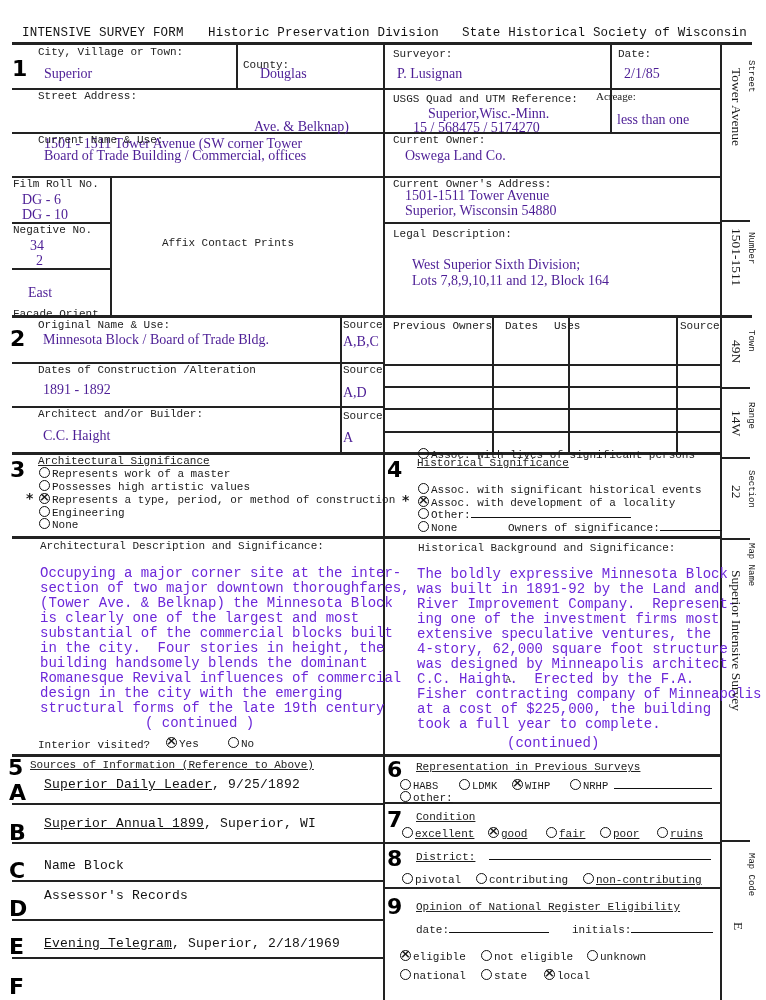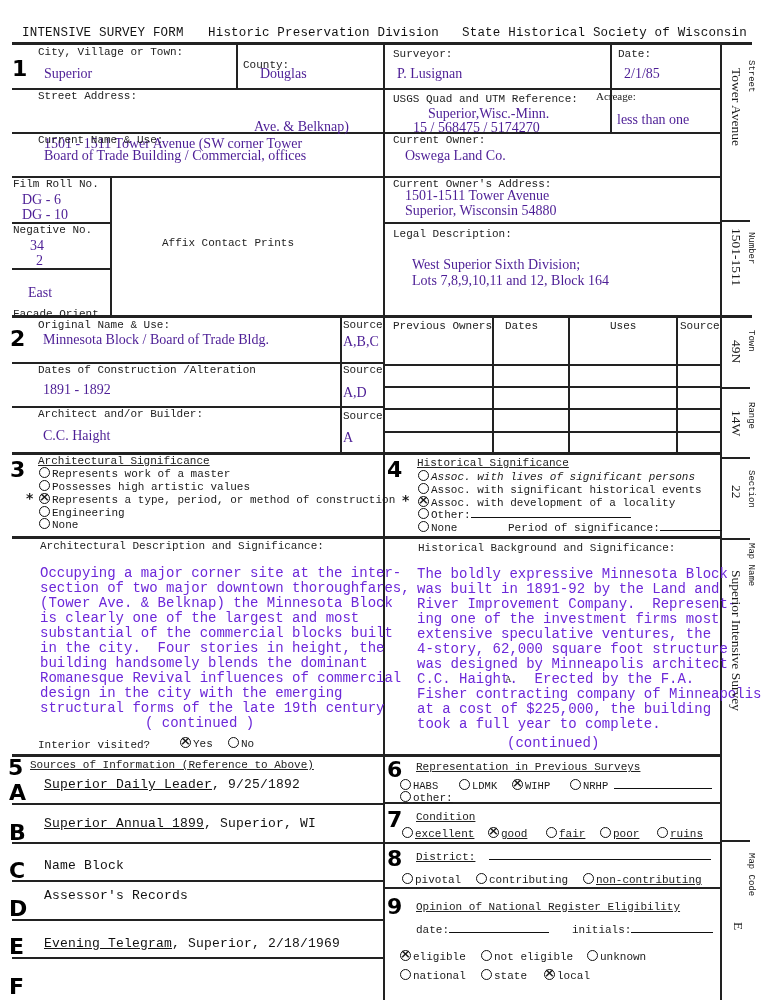--- a/index.html
+++ b/index.html
@@ -128,56 +128,56 @@
 <div class="lbl" style="left:343px;top:364px;">Source</div>
 <div class="val" style="left:343px;top:385px;">A,D</div>
 
 <div class="lbl" style="left:38px;top:408px;">Architect and/or Builder:</div>
 <div class="val" style="left:43px;top:428px;">C.C. Haight</div>
 <div class="lbl" style="left:343px;top:410px;">Source</div>
 <div class="val" style="left:343px;top:430px;">A</div>
 
 <div class="lbl" style="left:393px;top:320px;">Previous Owners</div>
 <div class="lbl" style="left:505px;top:320px;">Dates</div>
-<div class="lbl" style="left:610px;top:320px;">Uses</div>
+<div class="lbl" style="left:554px;top:320px;">Uses</div>
 <div class="lbl" style="left:680px;top:320px;">Source</div>
 
 <div class="secnum" style="left:10px;top:459px;">3</div>
 <div class="lbl ul" style="left:38px;top:455px;font-size:11px;">Architectural Significance</div>
 <div class="star" style="left:26px;top:490px;">*</div>
 <div class="opt" style="left:39px;top:467px;"><span class="radio"></span><span>Represents work of a master</span></div>
 <div class="opt" style="left:39px;top:480px;"><span class="radio"></span><span>Possesses high artistic values</span></div>
 <div class="opt" style="left:39px;top:493px;"><span class="radio checked"></span><span>Represents a type, period, or method of construction</span></div>
 <div class="opt" style="left:39px;top:506px;"><span class="radio"></span><span>Engineering</span></div>
 <div class="opt" style="left:39px;top:518px;"><span class="radio"></span><span>None</span></div>
 
 <div class="secnum" style="left:387px;top:459px;">4</div>
 <div class="lbl ul" style="left:417px;top:457px;font-size:11px;">Historical Significance</div>
 <div class="star" style="left:402px;top:492px;">*</div>
-<div class="opt" style="left:418px;top:470px;font-style:italic;"><span class="radio"></span><span>Assoc. with lives of significant persons</span></div>
+<div class="opt" style="left:418px;top:448px;"><span class="radio"></span><span>Assoc. with lives of significant persons</span></div>
 <div class="opt" style="left:418px;top:483px;"><span class="radio"></span><span>Assoc. with significant historical events</span></div>
 <div class="opt" style="left:418px;top:496px;"><span class="radio checked"></span><span>Assoc. with development of a locality</span></div>
 <div class="opt" style="left:418px;top:508px;"><span class="radio"></span><span>Other:</span><span class="blank" style="width:160px;"></span></div>
 <div class="opt" style="left:418px;top:521px;"><span class="radio"></span><span>None</span></div>
-<div class="opt" style="left:508px;top:521px;"><span>Period of significance:</span><span class="blank" style="width:62px;"></span></div>
+<div class="opt" style="left:508px;top:521px;"><span>Owners of significance:</span><span class="blank" style="width:62px;"></span></div>
 
 <div class="lbl" style="left:40px;top:540px;">Architectural Description and Significance:</div>
 <div class="para" style="left:40px;top:566px;">Occupying a major corner site at the inter-
 section of two major downtown thoroughfares,
 (Tower Ave. &amp; Belknap) the Minnesota Block
 is clearly one of the largest and most
 substantial of the commercial blocks built
 in the city.  Four stories in height, the
 building handsomely blends the dominant
 Romanesque Revival influences of commercial
 design in the city with the emerging
 structural forms of the late 19th century</div>
 <div class="para" style="left:145px;top:716px;">( continued )</div>
 <div class="lbl" style="left:38px;top:739px;">Interior visited?</div>
-<div class="opt" style="left:180px;top:737px;text-align:right;"><span class="radio checked"></span><span>Yes</span></div>
+<div class="opt" style="left:166px;top:737px;text-align:right;"><span class="radio checked"></span><span>Yes</span></div>
 <div class="opt" style="left:228px;top:737px;"><span class="radio"></span><span>No</span></div>
 
 <div class="lbl" style="left:418px;top:542px;">Historical Background and Significance:</div>
 <div class="para" style="left:417px;top:567px;">The boldly expressive Minnesota Block
 was built in 1891-92 by the Land and
 River Improvement Company.  Represent-
 ing one of the investment firms most
 extensive speculative ventures, the
 4-story, 62,000 square foot structure
 was designed by Minneapolis architect

